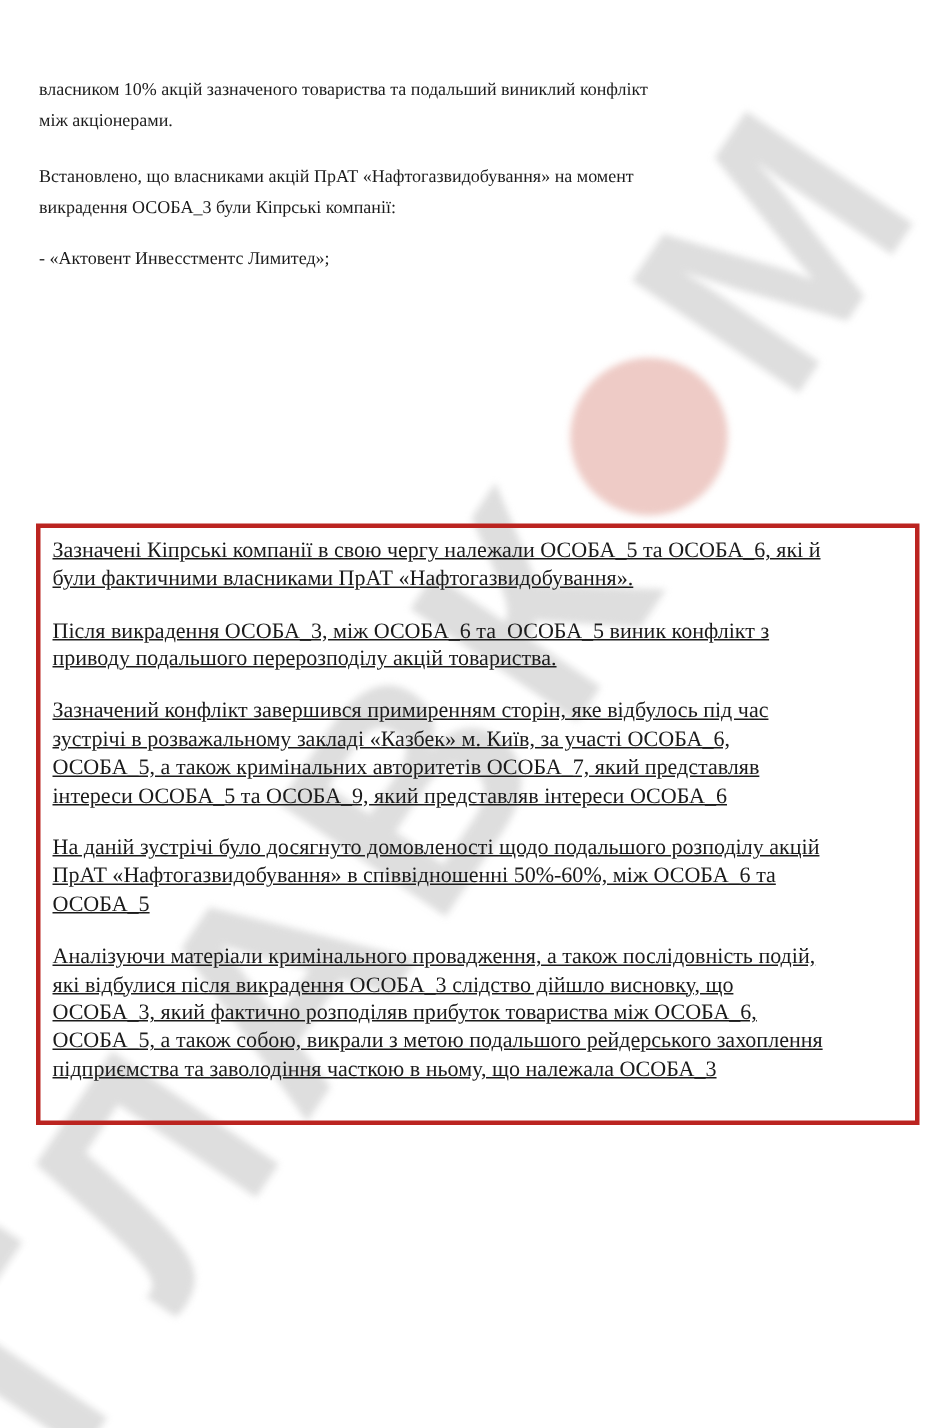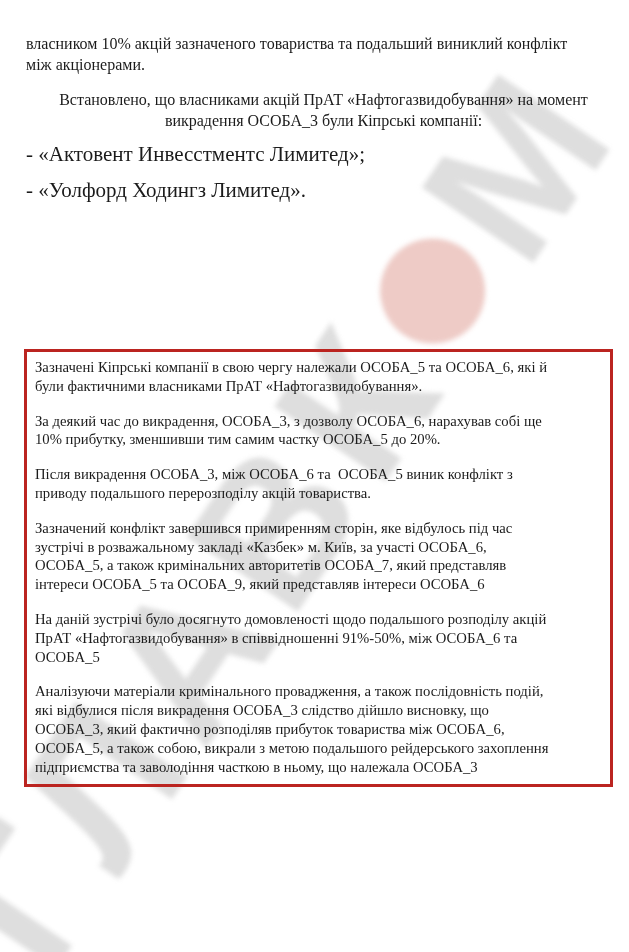--- a/index.html
+++ b/index.html
@@ -46,44 +46,44 @@
       vertical-align: 18px;
     }
     
     .content {
       position: absolute;
       left: 26px;
       top: 33px;
       width: 595px;
     }
     .para {
-      margin: 0 0 14px 0;
-      font-size: 16px;
+      margin: 16px 0 14px 0;
+      font-size: 12px;
       line-height: 21px;
       white-space: pre;
     }
     .para.second {
       margin-bottom: 13px;
-      text-align: center;
     }
     .company {
       margin: 0 0 14.5px 0;
-      font-size: 21px;
+      font-size: 12px;
       line-height: 21px;
       white-space: pre;
     }
     .quote-box {
       position: absolute;
       left: 24px;
       top: 349px;
       width: 589px;
       box-sizing: border-box;
       border: 3px solid #bb2420;
-      padding: 6px 0 8px 8px;
+      padding: 6px 0 24px 8px;
       background: transparent;
+      text-decoration: underline;
     }
     .quote-box .bpara {
       margin: 16px 0 0 0;
       font-size: 14.7px;
       line-height: 18.8px;
       white-space: pre;
     }
     .quote-box .bpara:first-child {
       margin-top: 0;
     }
@@ -99,36 +99,33 @@
       <span>М</span>
   </div>
 
   <div class="content">
     <p class="para">власником 10% акцій зазначеного товариства та подальший виниклий конфлікт
 між акціонерами.</p>
     <p class="para second">Встановлено, що власниками акцій ПрАТ «Нафтогазвидобування» на момент
 викрадення ОСОБА_3 були Кіпрські компанії:</p>
 
     <p class="company">- «Актовент Инвесстментс Лимитед»;</p>
-    <p class="company">- «Уолфорд Ходингз Лимитед».</p>
   </div>
 
   <div class="quote-box">
     <p class="bpara">Зазначені Кіпрські компанії в свою чергу належали ОСОБА_5 та ОСОБА_6, які й
 були фактичними власниками ПрАТ «Нафтогазвидобування».</p>
-    <p class="bpara">За деякий час до викрадення, ОСОБА_3, з дозволу ОСОБА_6, нарахував собі ще
-10% прибутку, зменшивши тим самим частку ОСОБА_5 до 20%.</p>
     <p class="bpara">Після викрадення ОСОБА_3, між ОСОБА_6 та  ОСОБА_5 виник конфлікт з
 приводу подальшого перерозподілу акцій товариства.</p>
     <p class="bpara">Зазначений конфлікт завершився примиренням сторін, яке відбулось під час
 зустрічі в розважальному закладі «Казбек» м. Київ, за участі ОСОБА_6,
 ОСОБА_5, а також кримінальних авторитетів ОСОБА_7, який представляв
 інтереси ОСОБА_5 та ОСОБА_9, який представляв інтереси ОСОБА_6</p>
     <p class="bpara">На даній зустрічі було досягнуто домовленості щодо подальшого розподілу акцій
-ПрАТ «Нафтогазвидобування» в співвідношенні 91%-50%, між ОСОБА_6 та
+ПрАТ «Нафтогазвидобування» в співвідношенні 50%-60%, між ОСОБА_6 та
 ОСОБА_5</p>
     <p class="bpara">Аналізуючи матеріали кримінального провадження, а також послідовність подій,
 які відбулися після викрадення ОСОБА_3 слідство дійшло висновку, що
 ОСОБА_3, який фактично розподіляв прибуток товариства між ОСОБА_6,
 ОСОБА_5, а також собою, викрали з метою подальшого рейдерського захоплення
 підприємства та заволодіння часткою в ньому, що належала ОСОБА_3</p>
   </div>
 
 </div>
 

